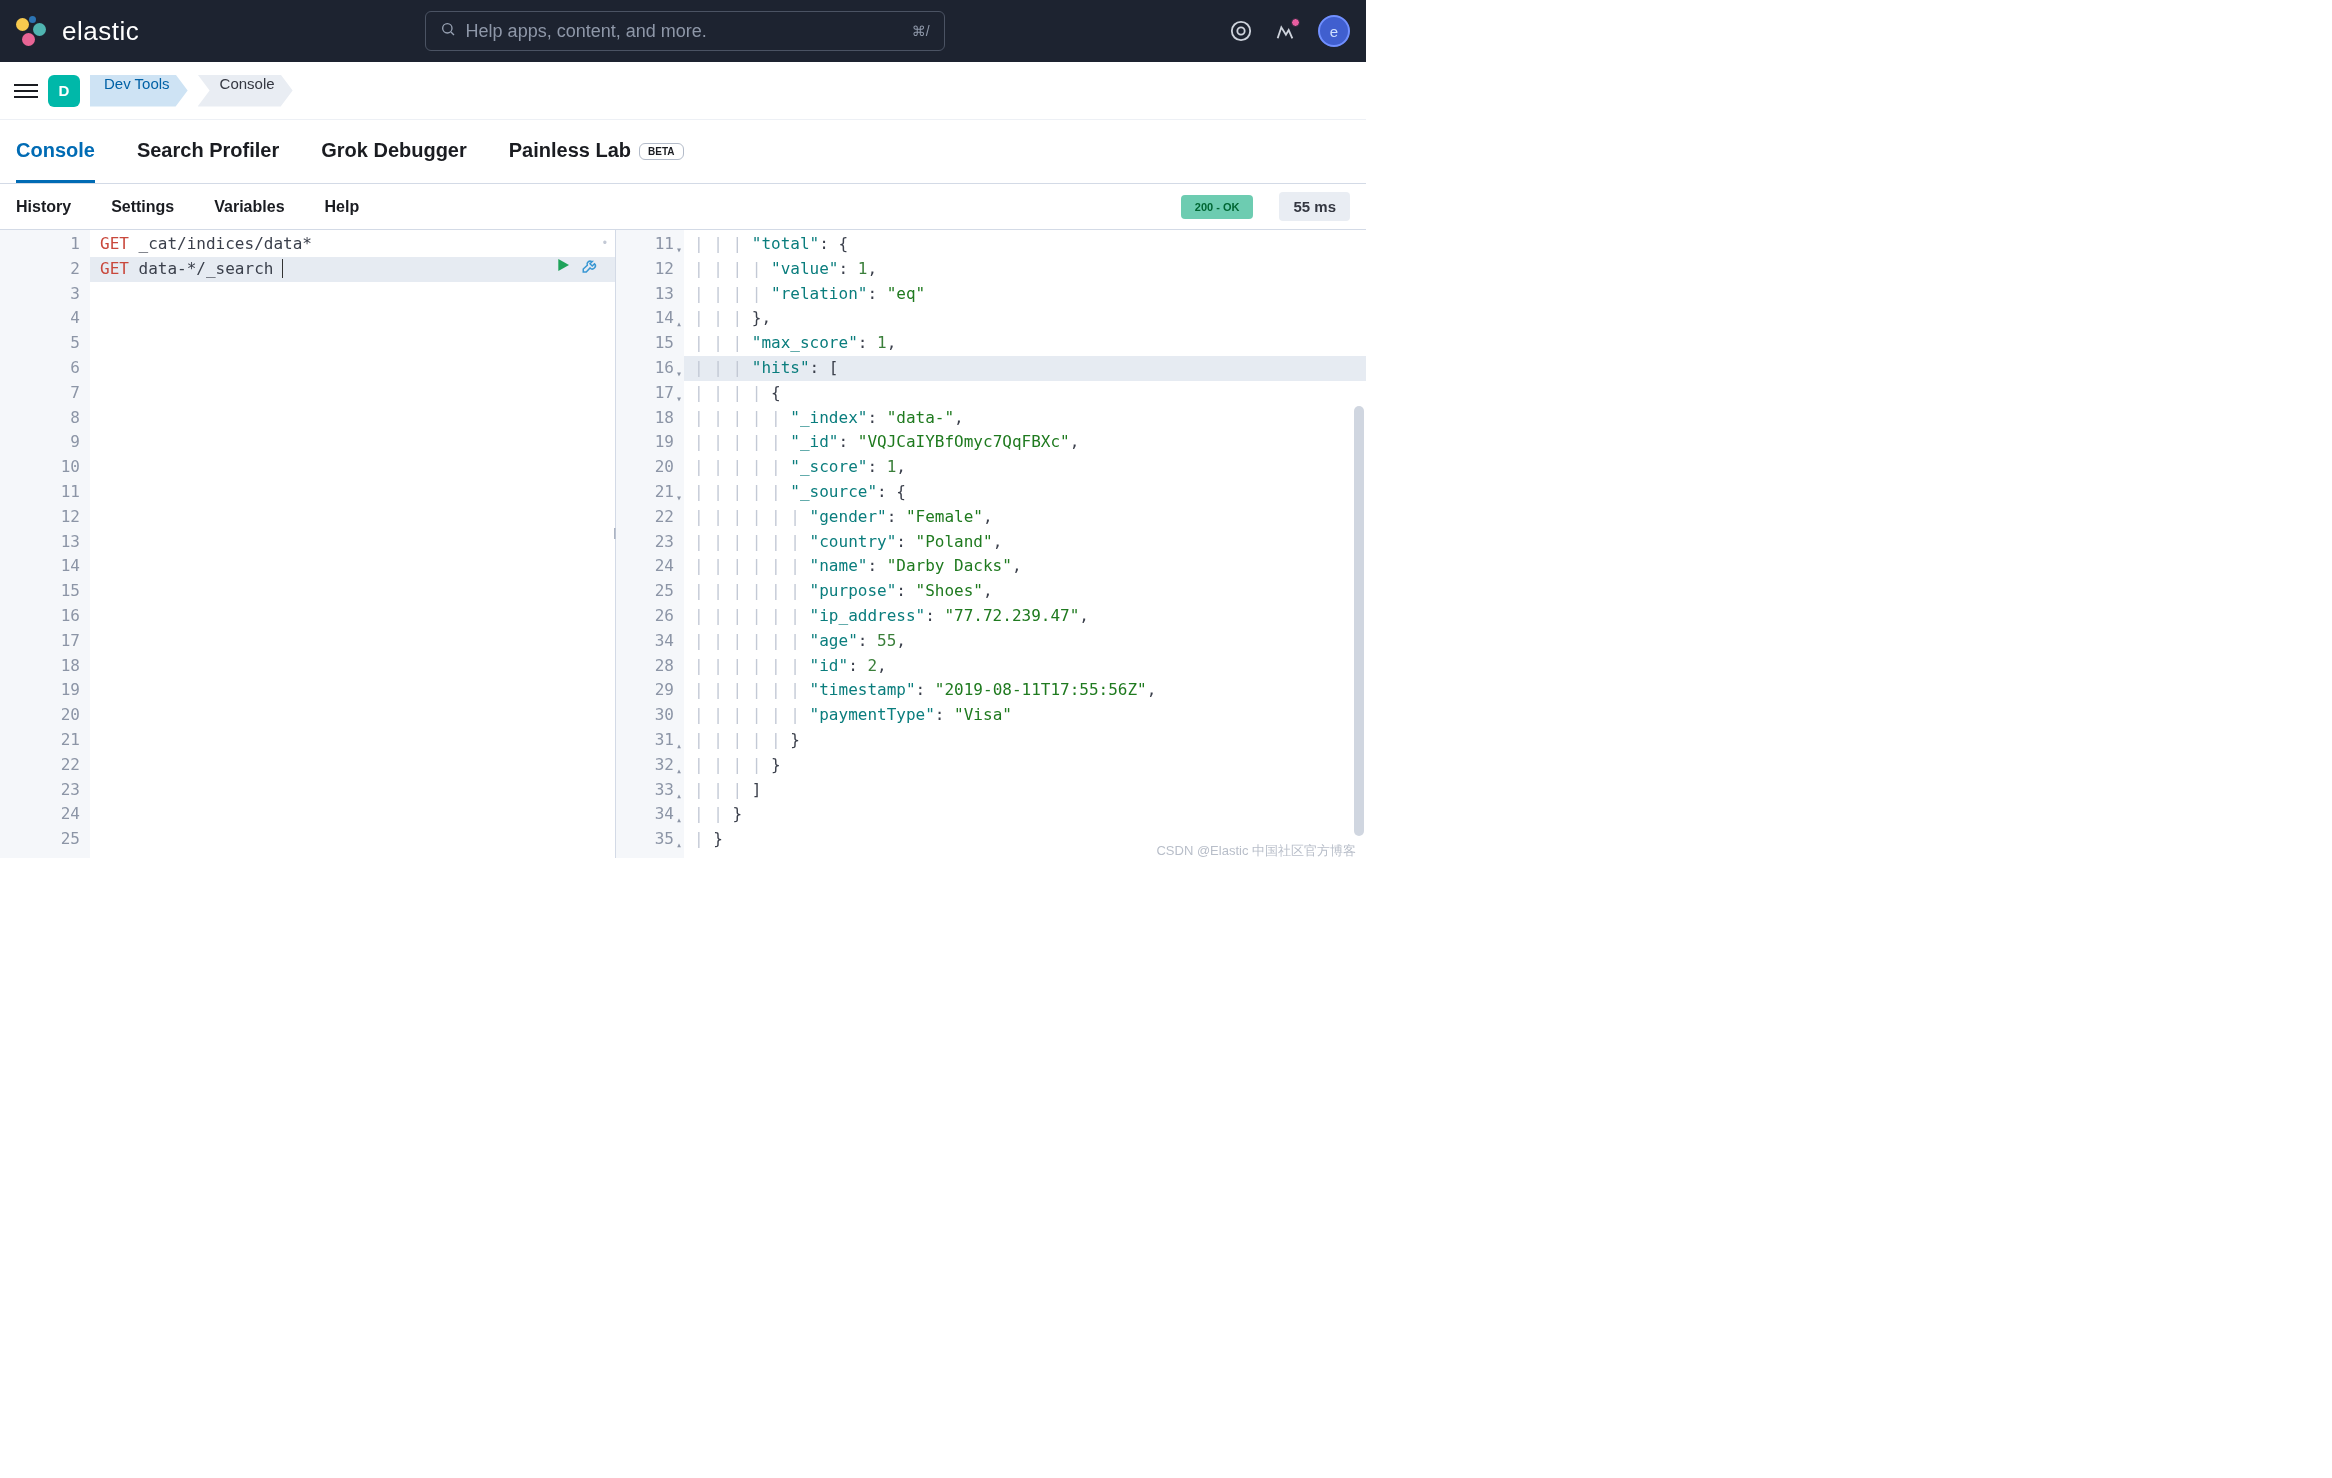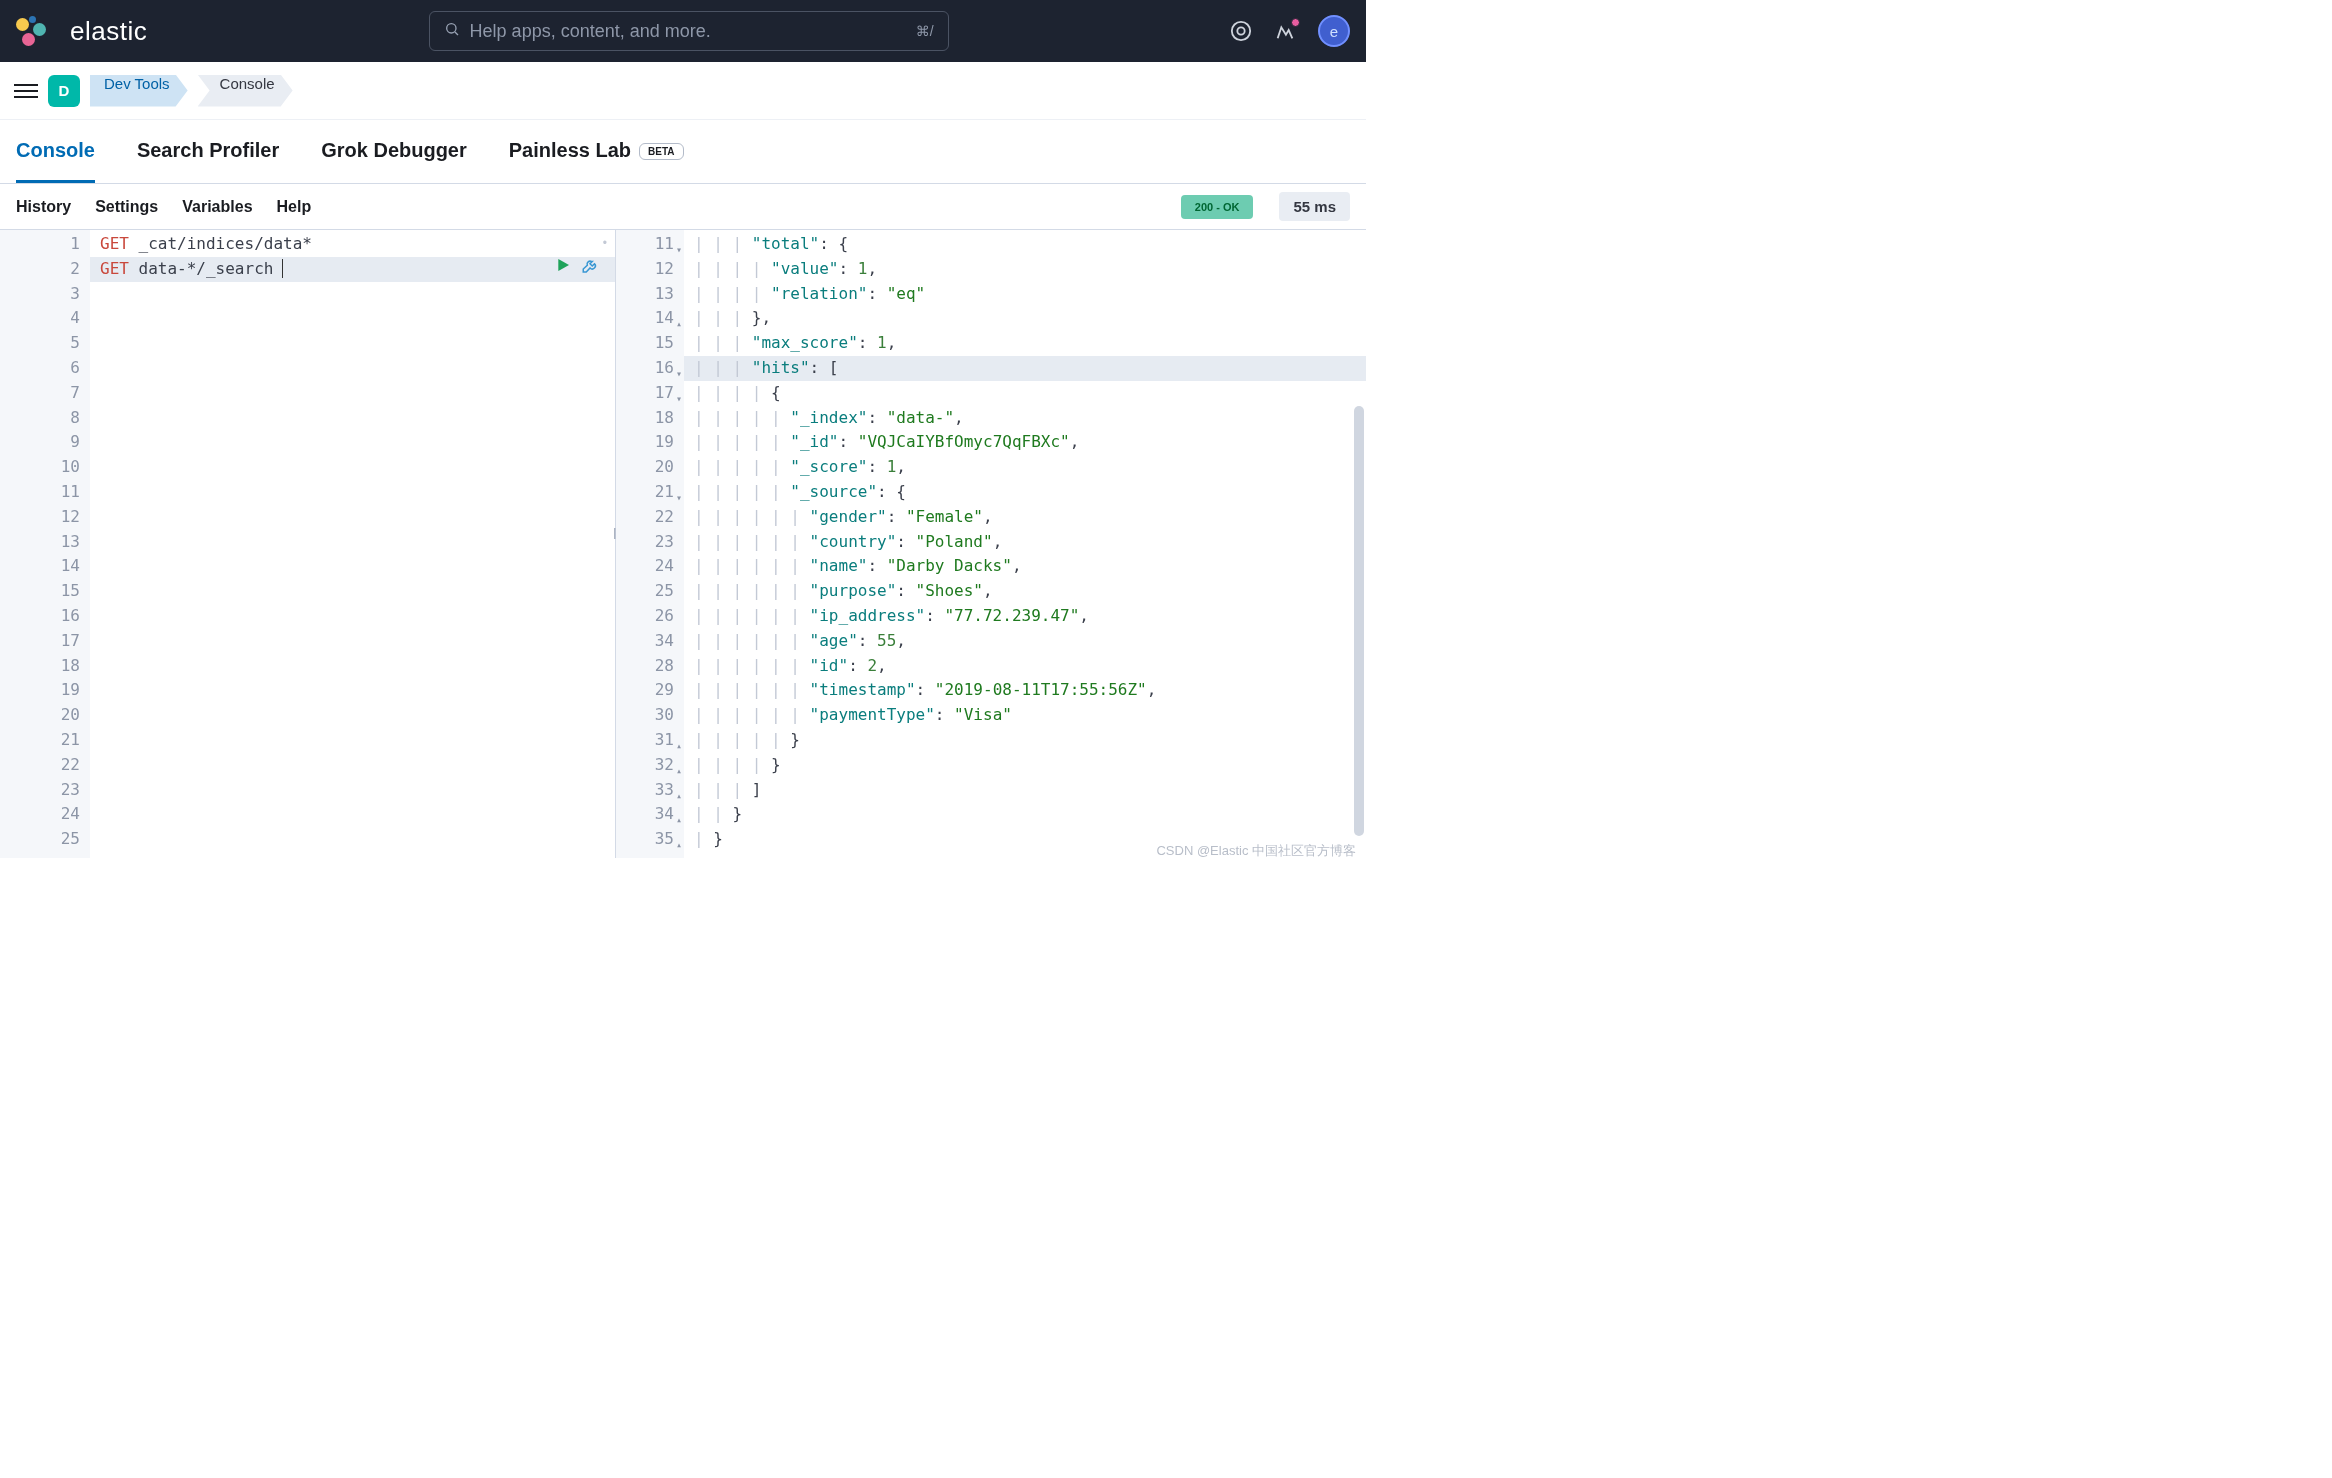--- a/index.html
+++ b/index.html
@@ -1,20 +1,20 @@
 <!DOCTYPE html>
 <html><head>
 <meta charset="utf-8">
 <style>
   * { box-sizing: border-box; margin: 0; padding: 0; }
   body { font-family: -apple-system, BlinkMacSystemFont, "Segoe UI", Helvetica, Arial, sans-serif; background:#fff; color:#1a1c21; width:1366px; height:866px; overflow:hidden; position:relative;}
   
   
   .topbar { background:#1d2330; height:62px; display:flex; align-items:center; padding:0 16px; gap:16px;}
-  .logo-wrap { display:flex; align-items:center; gap:24px;justify-content:center;}
+  .logo-wrap { display:flex; align-items:center; gap:16px;justify-content:center;}
   .logo-cluster { width:30px; height:30px; position:relative;}
   .logo-cluster .c { position:absolute; border-radius:50%;}
   .c1{width:13px;height:13px;background:#f6c94e;left:0;top:2px;}
   .c2{width:13px;height:13px;background:#4fb4b0;right:0;top:7px;}
   .c3{width:13px;height:13px;background:#e86595;left:6px;bottom:0;}
   .c4{width:7px;height:7px;background:#2c74b3;right:10px;top:0;}
   .brand { color:#fff; font-size:26px; font-weight:500; letter-spacing:0.5px;}
   .search-wrap { flex:1; display:flex; justify-content:center;}
   .search-box { width:520px; height:40px; border:1px solid #4b5363; border-radius:6px; background:transparent; display:flex; align-items:center; padding:0 14px; gap:10px; color:#98a2b3;}
   .search-icon-top svg { width:16px; height:16px; stroke:#98a2b3;}
@@ -145,21 +145,21 @@
 </div>
 
 <div class="tabs-row" id="tabs-row">
     <div class="tab active">Console</div>
     <div class="tab">Search Profiler</div>
     <div class="tab">Grok Debugger</div>
     <div class="tab">Painless Lab<span class="beta">BETA</span></div>
   </div>
 
 <div class="toolbar">
-  <div id="toolbar-links" style="display:flex;gap:24px;">
+  <div id="toolbar-links" style="display:flex;gap:40px;">
       <a>History</a>
       <a>Settings</a>
       <a>Variables</a>
       <a>Help</a>
     </div>
   <div class="spacer"></div>
   <div class="status-badge">200 - OK</div>
   <div class="time-badge">55 ms</div>
 </div>
 

